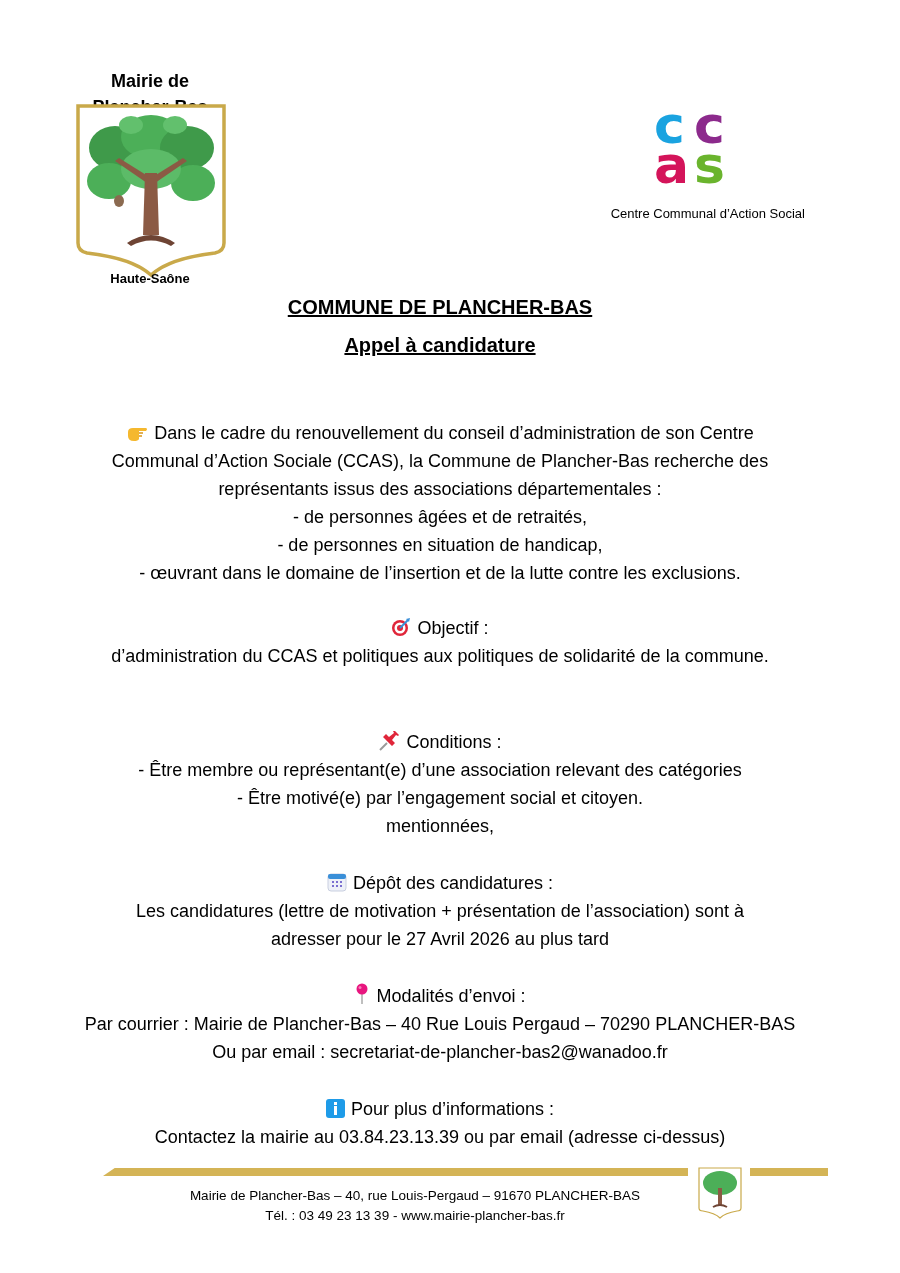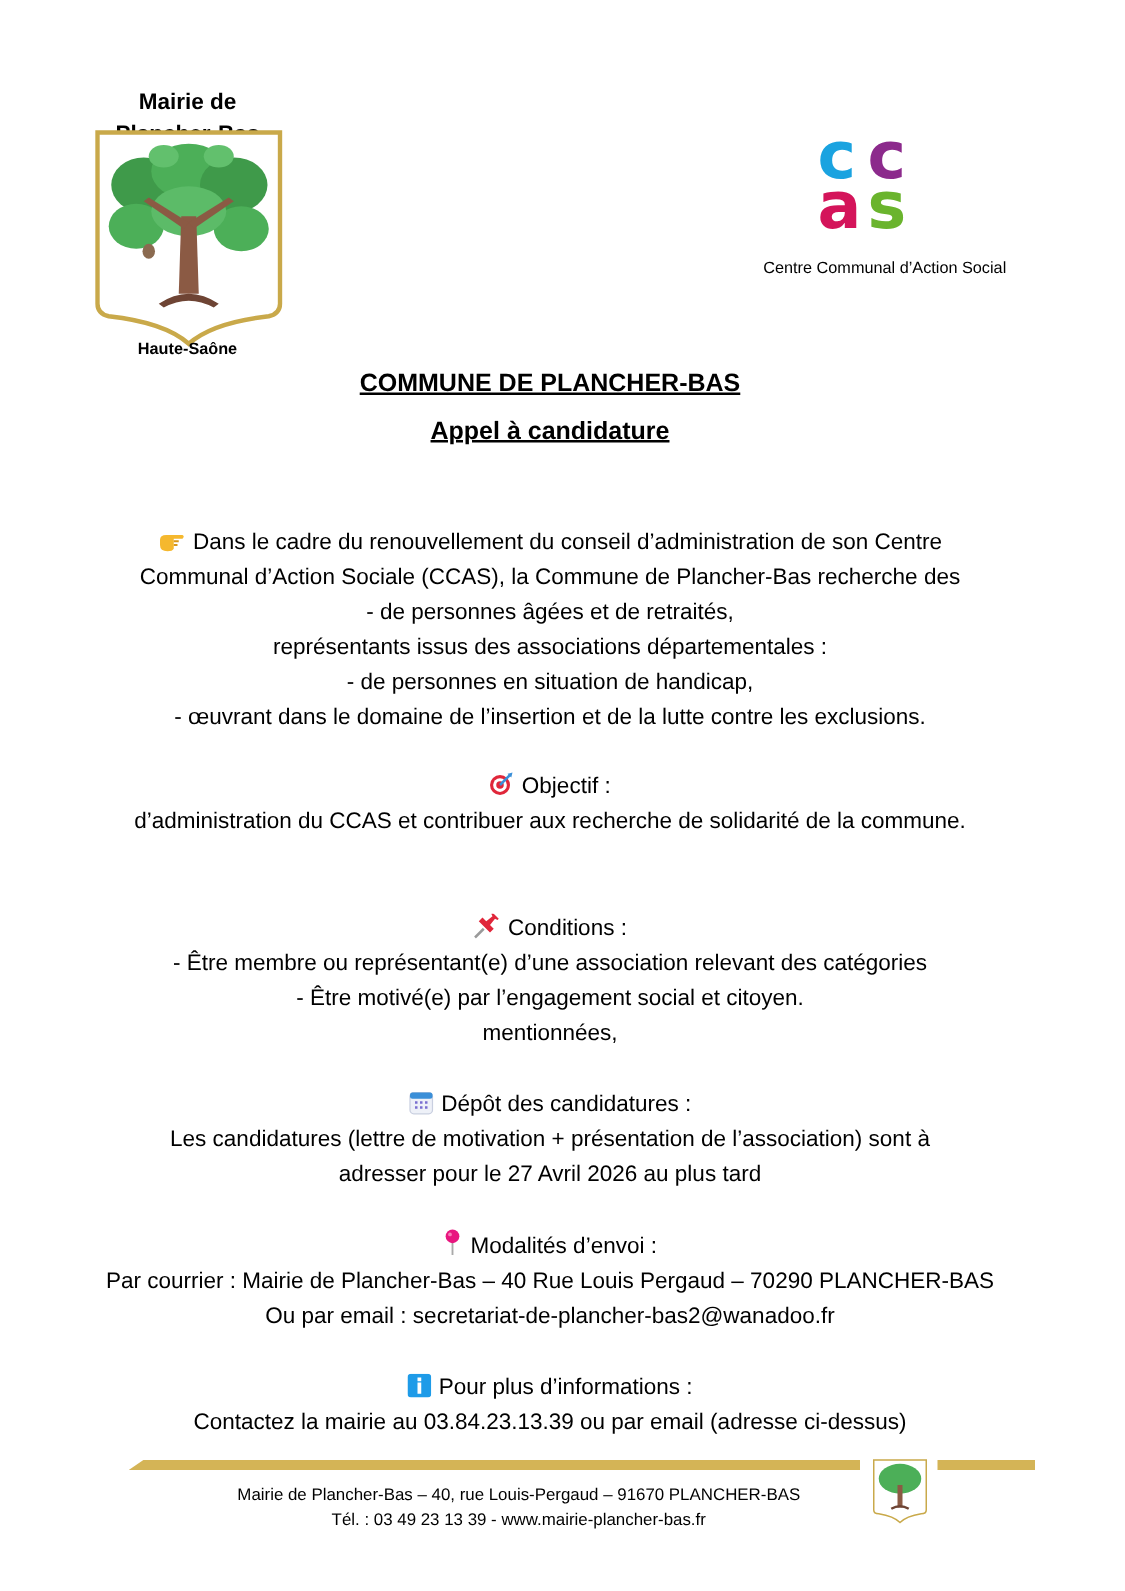--- a/index.html
+++ b/index.html
@@ -64,37 +64,37 @@
 <div class="abs head2">Appel à candidature</div>
 
 <div class="abs body-block" style="top:419px">
   <span class="line">
     <svg class="ico" width="22" height="18" viewBox="0 0 22 18">
       <path d="M2 8 Q2 4 7 4 L20 4 Q22 5 20 7 L13 7 L13 15 Q12 17 8 17 Q2 17 2 12 Z" fill="#f5b82e"></path>
       <path d="M13 9 H17 M13 12 H16" stroke="#d99618" stroke-width="1.5"></path>
     </svg><span>Dans le cadre du renouvellement du conseil d’administration de son Centre</span>
   </span>
   <span class="line">Communal d’Action Sociale (CCAS), la Commune de Plancher-Bas recherche des</span>
+  <span class="line">représentants issus des associations départementales :</span>
   <span class="line">- de personnes âgées et de retraités,</span>
-  <span class="line">représentants issus des associations départementales :</span>
   <span class="line">- de personnes en situation de handicap,</span>
   <span class="line">- œuvrant dans le domaine de l’insertion et de la lutte contre les exclusions.</span>
 </div>
 
 <div class="abs body-block" style="top:614px">
   <span class="line">
     <svg class="ico" width="20" height="20" viewBox="0 0 20 20">
       <circle cx="9" cy="11" r="8" fill="#e0263a"></circle>
         <circle cx="9" cy="11" r="5.5" fill="#fff"></circle>
         <circle cx="9" cy="11" r="3" fill="#e0263a"></circle>
       <path d="M9 11 L17 3" stroke="#3a8fd8" stroke-width="2"></path>
         <path d="M15 2 L19 1 L18 5 Z" fill="#3a8fd8"></path>
     </svg><span>Objectif :</span>
   </span>
-  <span class="line">d’administration du CCAS et contribuer aux recherche de solidarité de la commune.</span>
+  <span class="line">d’administration du CCAS et politiques aux politiques de solidarité de la commune.</span>
 </div>
 
 <div class="abs body-block" style="top:728px">
   <span class="line">
     <svg class="ico" width="22" height="20" viewBox="0 0 22 20">
       <path d="M2 19 L9 12" stroke="#9a9a9a" stroke-width="2"></path>
       <path d="M7 8 L14 15 L17 12 L14 9 L18 4 L20 5 L21 4 L16 -1 L15 0 L16 2 L11 6 L8 3 L5 6 Z" fill="#e0263a"></path>
     </svg><span>Conditions :</span>
   </span>
   <span class="line">- Être membre ou représentant(e) d’une association relevant des catégories</span>

